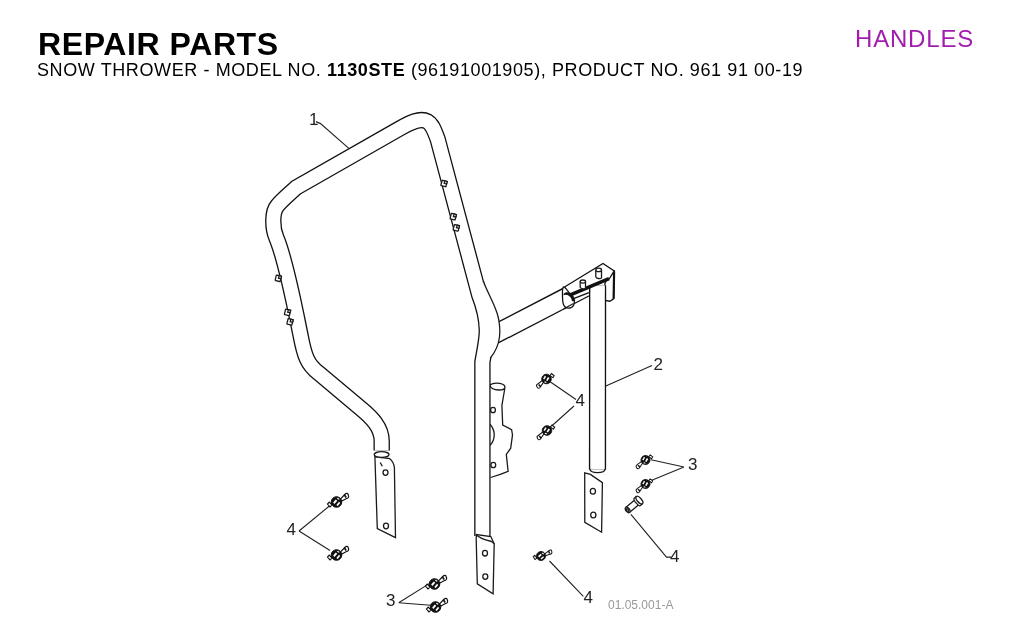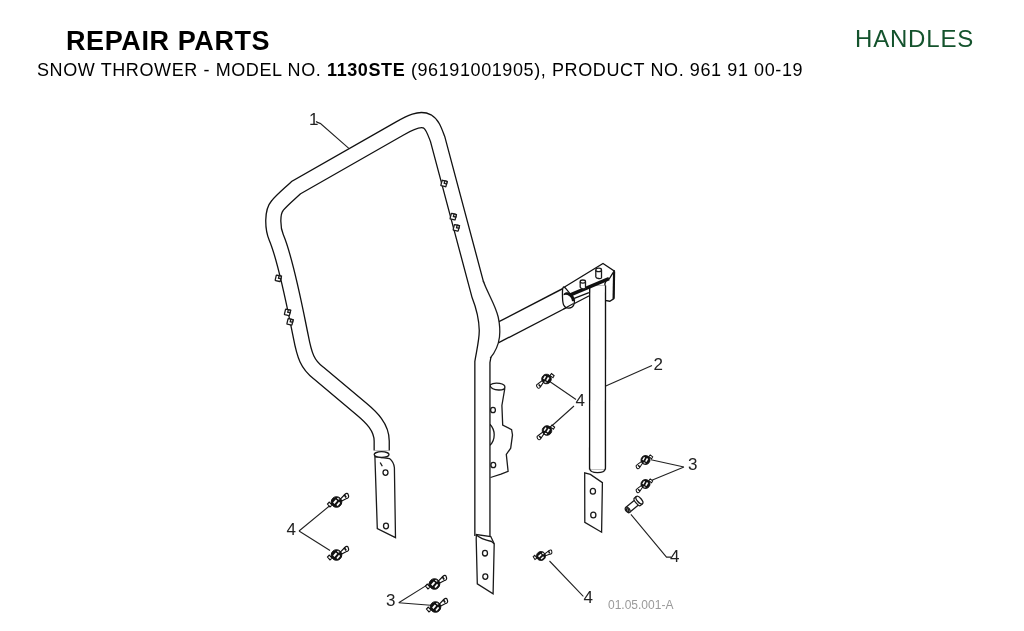--- a/index.html
+++ b/index.html
@@ -1,18 +1,18 @@
 <!DOCTYPE html>
 <html><head>
 <meta charset="utf-8">
 <style>
   html,body{margin:0;padding:0;background:#fff;width:1024px;height:631px;overflow:hidden}
   body{font-family:"Liberation Sans", sans-serif;}
-  #hdr1{position:absolute;left:38px;top:26px;font-size:27px;font-weight:bold;letter-spacing:0.6px;color:#000;margin-left:28px;}
-  #hdr2{position:absolute;right:50px;top:25px;font-size:24px;letter-spacing:0.8px;color:#14532d;}
+  #hdr1{position:absolute;left:38px;top:26px;font-size:32px;font-weight:bold;letter-spacing:0.6px;color:#000;}
+  #hdr2{position:absolute;right:50px;top:25px;font-size:24px;letter-spacing:0.8px;color:#a21caf;}
   #hdr3{position:absolute;left:37px;top:60px;font-size:18px;color:#000;letter-spacing:0.6px;}
   svg{position:absolute;left:0;top:0}
 </style>
 </head>
 <body>
 <div id="hdr1">REPAIR PARTS</div>
 <div id="hdr2">HANDLES</div>
 <div id="hdr3">SNOW THROWER - MODEL NO. <b>1130STE</b> (96191001905), PRODUCT NO. 961 91 00-19</div>
 <svg width="1024" height="631" viewBox="0 0 1024 631">
   <defs>

